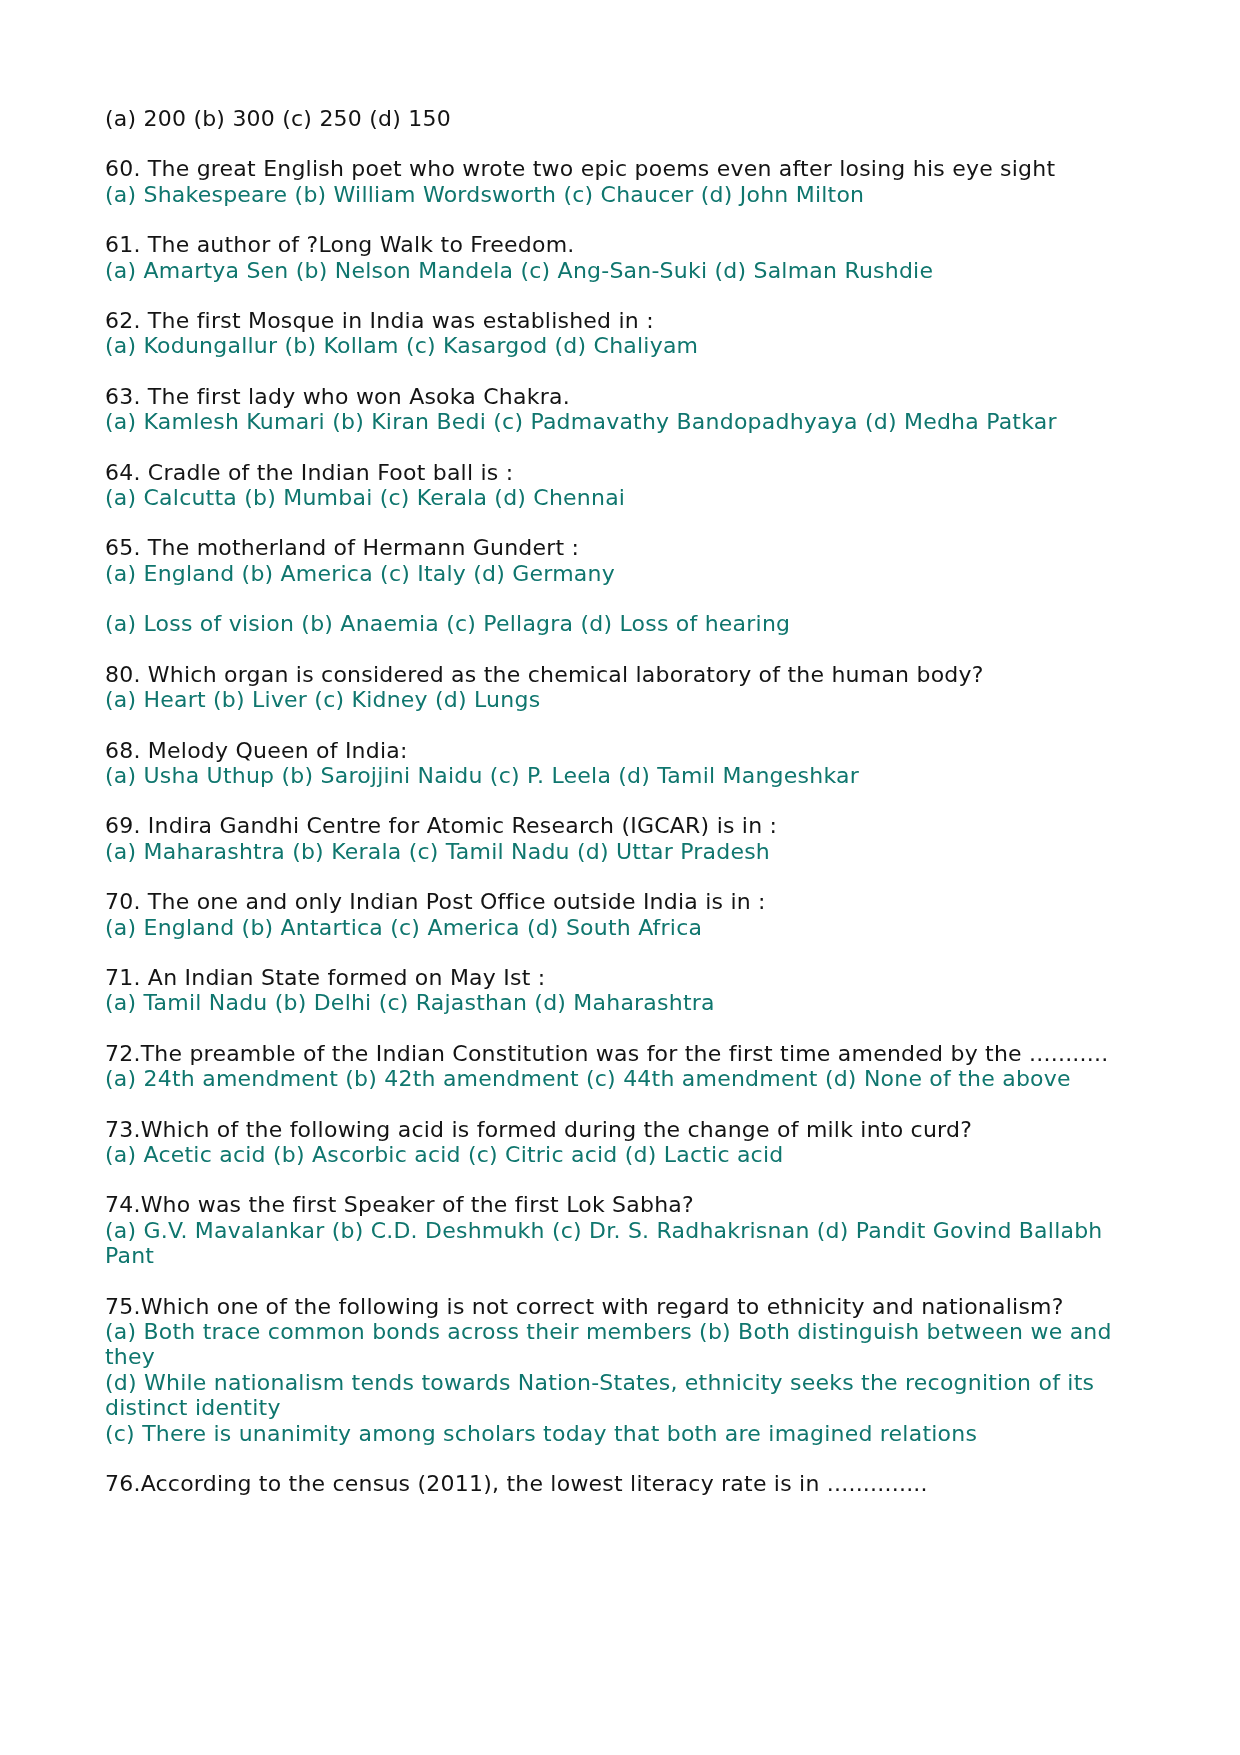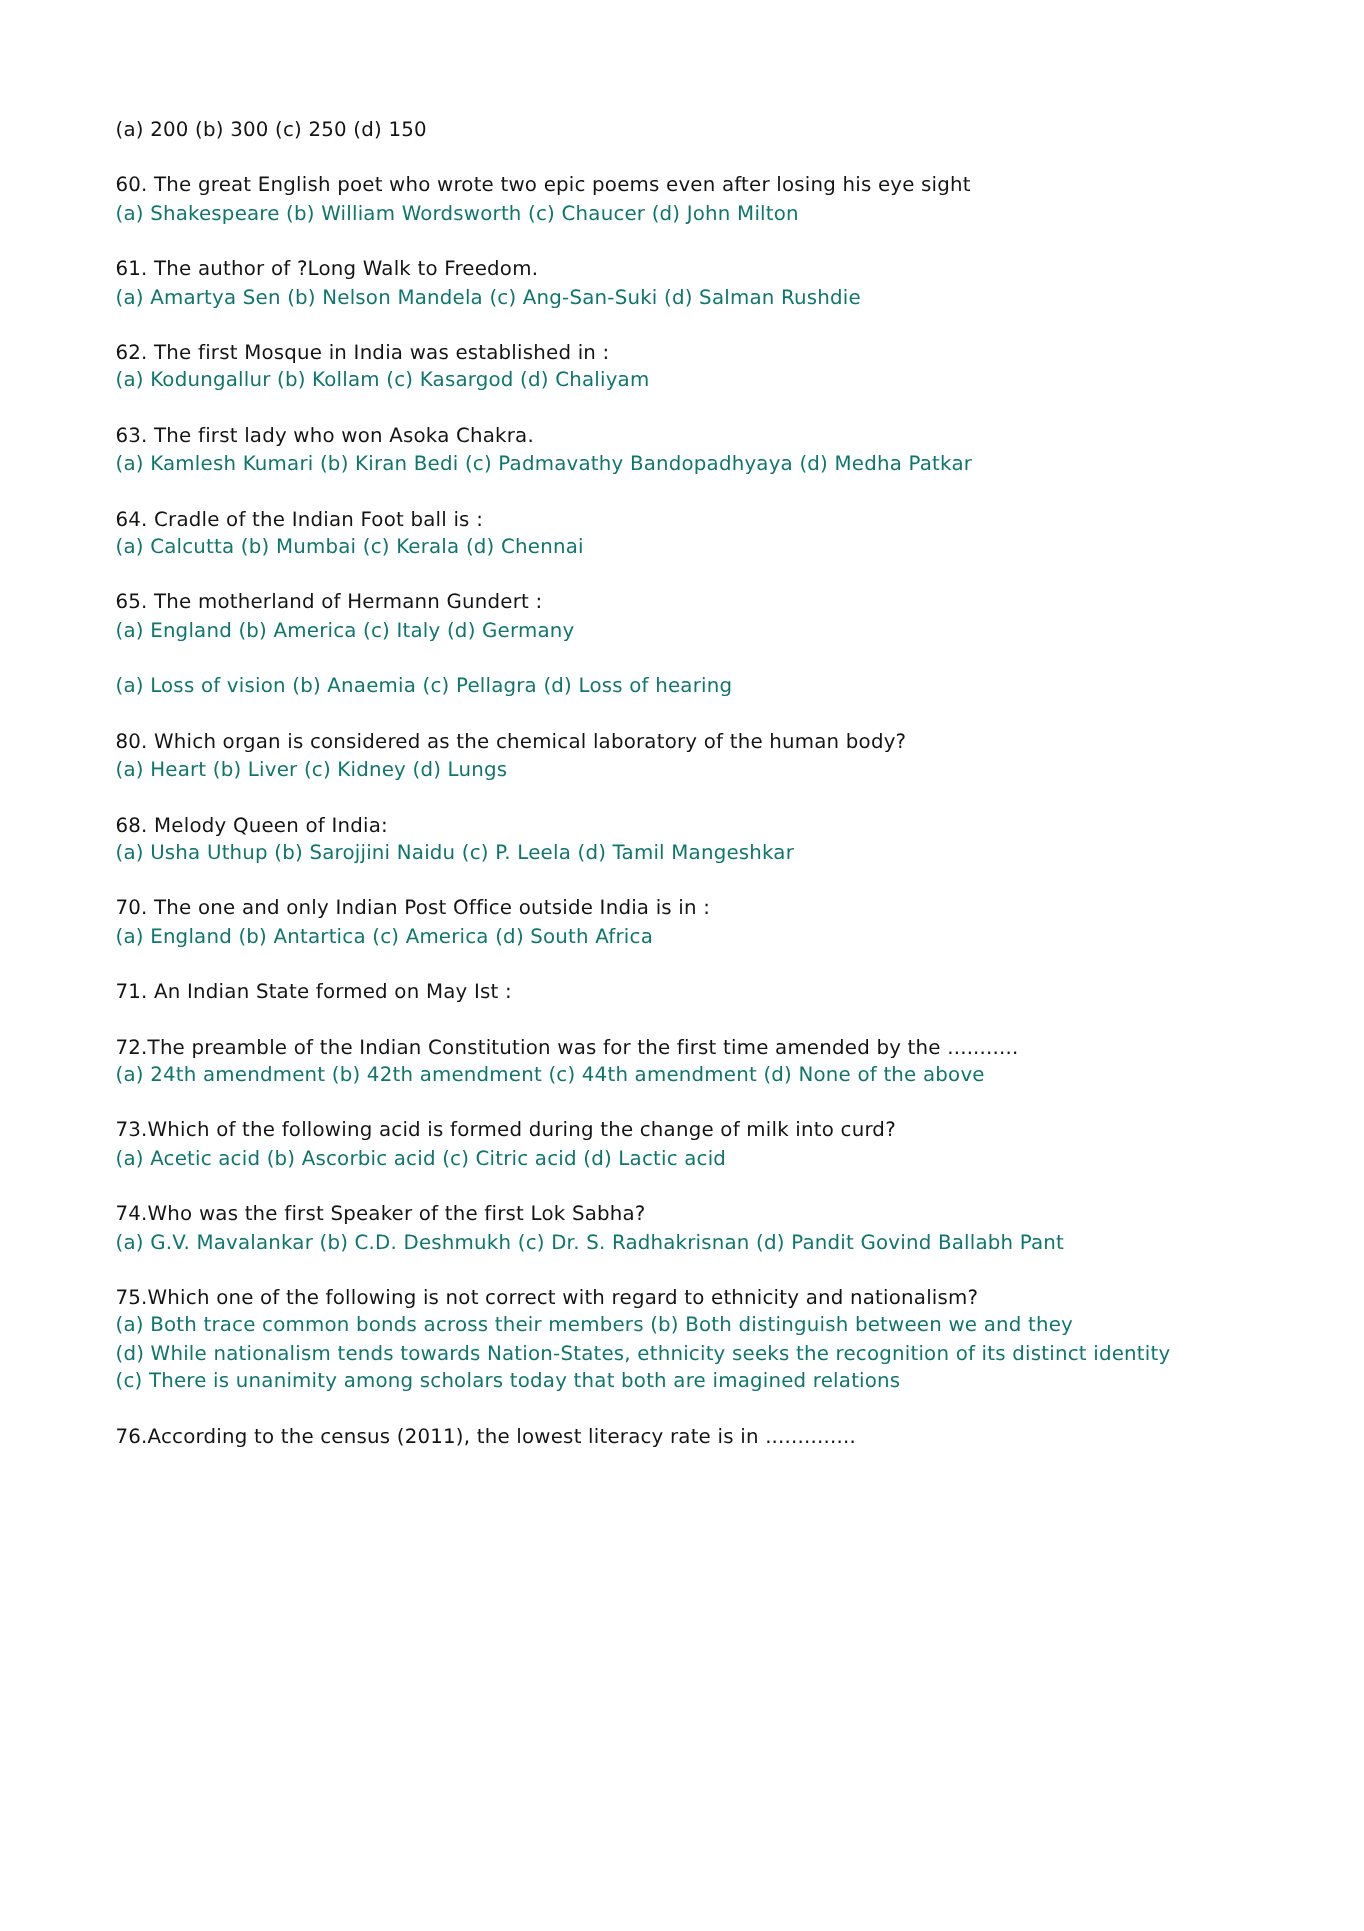--- a/index.html
+++ b/index.html
@@ -26,21 +26,21 @@
     top: 106px;
     width: 1010px;
   }
   .qblock {
     margin: 0 0 25px 0;
   }
   .qblock:last-child {
     margin-bottom: 0;
   }
   .line {
-    font-size: 18px;
+    font-size: 22px;
     line-height: 25.4px;
     letter-spacing: 0.01em;
     white-space: pre-wrap;
     color: #181818;
   }
   .line.stem {
     color: #141414;
   }
   .line.opts {
     color: #0f766e;
@@ -83,25 +83,30 @@
       </div>
       <div class="qblock">
         <div class="line stem">80. Which organ is considered as the chemical laboratory of the human body?</div>
         <div class="line opts">(a) Heart (b) Liver (c) Kidney (d) Lungs</div>
       </div>
       <div class="qblock">
         <div class="line stem">68. Melody Queen of India:</div>
         <div class="line opts">(a) Usha Uthup (b) Sarojjini Naidu (c) P. Leela (d) Tamil Mangeshkar</div>
       </div>
       <div class="qblock">
+        <div class="line stem">69. Indira Gandhi Centre for Atomic Research (IGCAR) is in :</div>
+        <div class="line opts">(a) Maharashtra (b) Kerala (c) Tamil Nadu (d) Uttar Pradesh</div>
+      </div>
+      <div class="qblock">
         <div class="line stem">70. The one and only Indian Post Office outside India is in :</div>
         <div class="line opts">(a) England (b) Antartica (c) America (d) South Africa</div>
       </div>
       <div class="qblock">
         <div class="line stem">71. An Indian State formed on May Ist :</div>
+        <div class="line opts">(a) Tamil Nadu (b) Delhi (c) Rajasthan (d) Maharashtra</div>
       </div>
       <div class="qblock">
         <div class="line stem">72.The preamble of the Indian Constitution was for the first time amended by the ...........</div>
         <div class="line opts">(a) 24th amendment (b) 42th amendment (c) 44th amendment (d) None of the above</div>
       </div>
       <div class="qblock">
         <div class="line stem">73.Which of the following acid is formed during the change of milk into curd?</div>
         <div class="line opts">(a) Acetic acid (b) Ascorbic acid (c) Citric acid (d) Lactic acid</div>
       </div>
       <div class="qblock">

